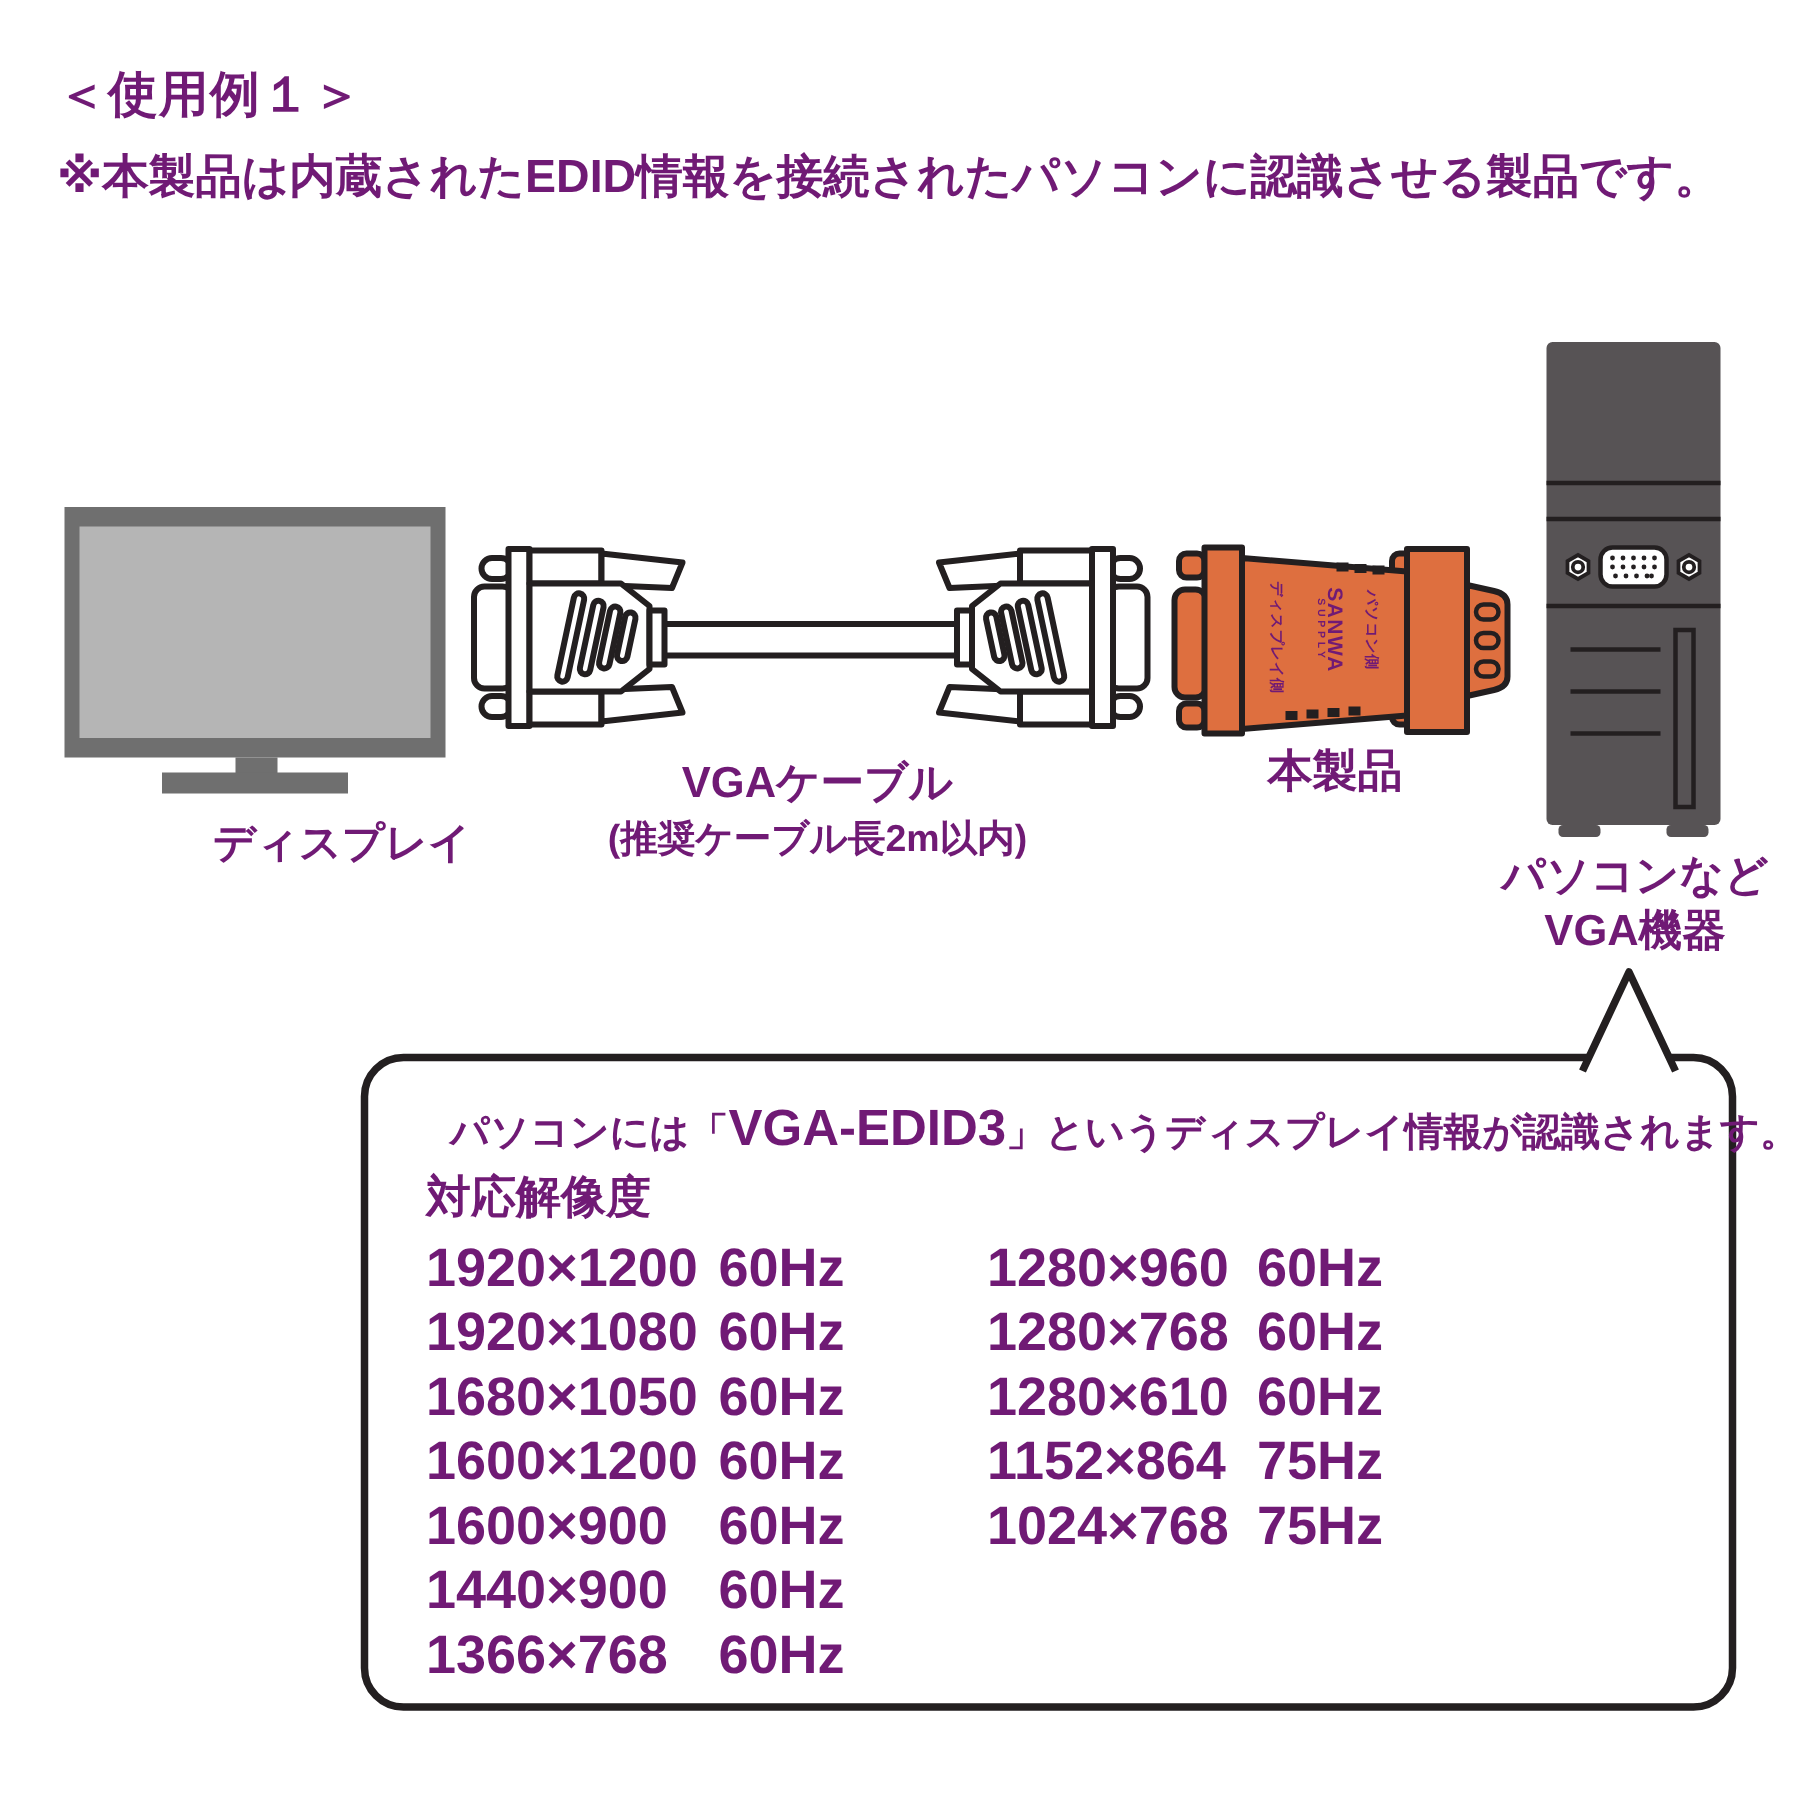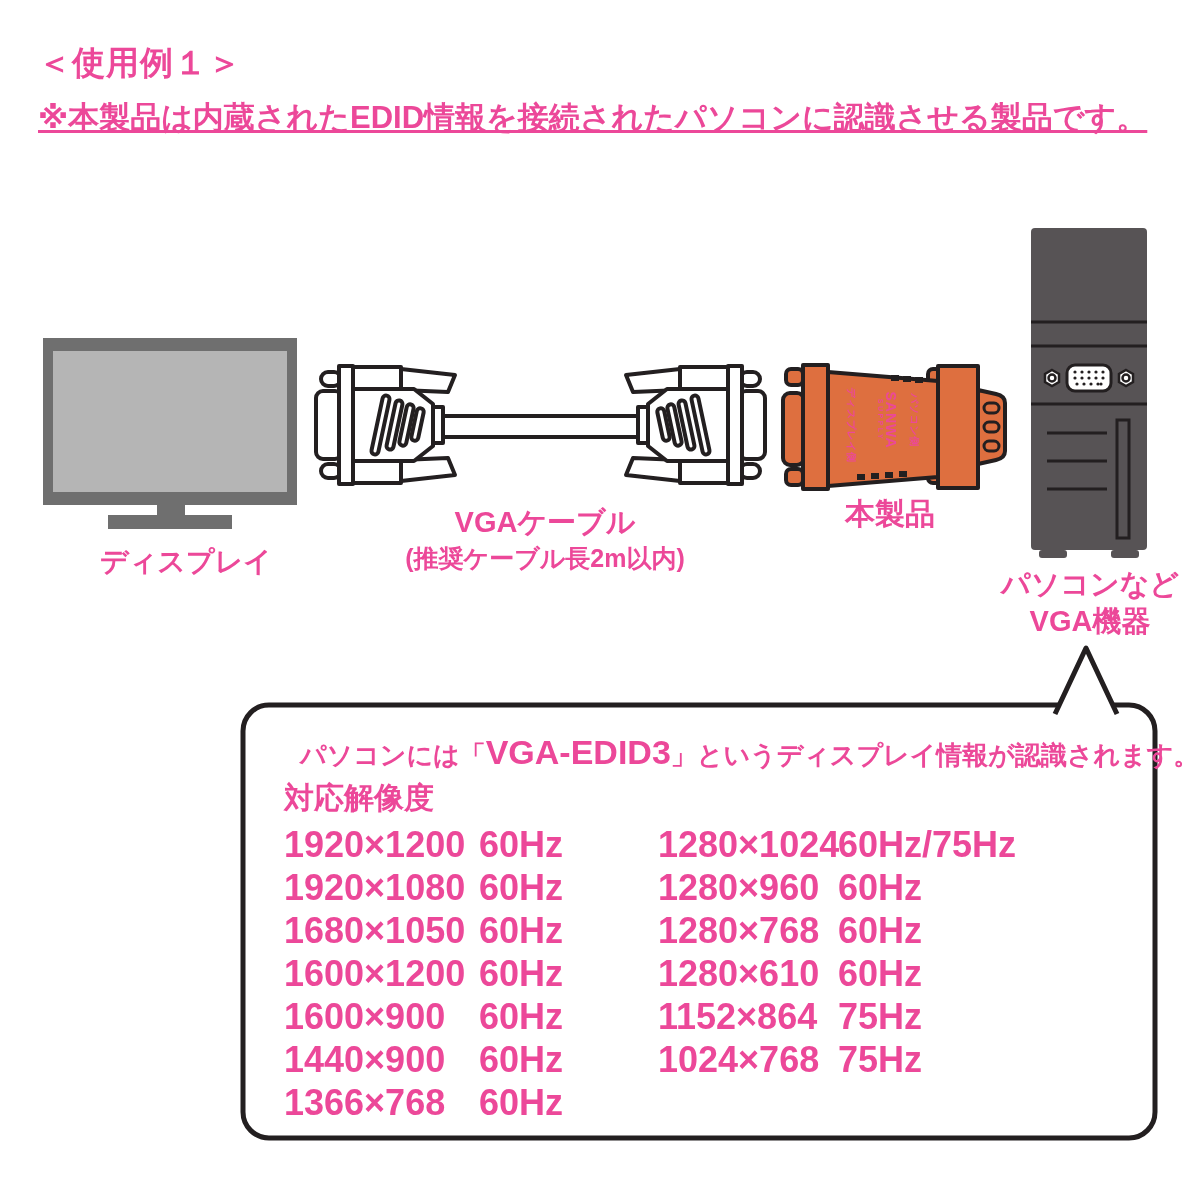--- a/index.html
+++ b/index.html
@@ -1,17 +1,17 @@
 <!DOCTYPE html>
 <html><head>
 <meta charset="utf-8">
 <style>
   html,body{margin:0;padding:0;background:#fff;}
   .page{position:relative;width:1200px;height:1200px;background:#ffffff;overflow:hidden;
-        font-family:"Liberation Sans","DejaVu Sans",sans-serif;color:#ec4899;}
+        font-family:"Liberation Sans","DejaVu Sans",sans-serif;color:#701a75;}
   .art{position:absolute;left:0;top:0;}
   .abs{position:absolute;white-space:nowrap;}
   .b{font-weight:700;}
   .title{font-size:33px;letter-spacing:1px;}
   .note{font-size:31px;line-height:43px;}
   .note .l2{margin-left:36px;}
   .lbl{text-align:center;}
   .lbl-display{font-size:28px;}
   .lbl-cable1{font-size:29px;line-height:39px;text-align:center;}
   .lbl-cable2{font-size:25px;}
@@ -135,25 +135,25 @@
     </g>
 
     <g>
       <rect x="243" y="705" width="912" height="433" rx="26" fill="#FFFFFF" stroke="#231F20" stroke-width="5"></rect>
       <path d="M1055,714 L1086,648 L1117,714" fill="#FFFFFF" stroke="#231F20" stroke-width="5" stroke-linejoin="round"></path>
     </g>
   </svg>
 
   <div class="abs title b" style="left:38px;top:41px;">＜使用例１＞</div>
 
-  <div class="abs note b" style="left:38px;top:96px;text-decoration:underline;">
+  <div class="abs note b" style="left:38px;top:96px;">
     <div class="l1">※本製品は内蔵されたEDID情報を接続されたパソコンに認識させる製品です。</div>
   </div>
 
-  <div class="abs lbl lbl-display b" style="left:58px;top:543px;width:256px;">ディスプレイ</div>
+  <div class="abs lbl lbl-display b" style="left:58px;top:543px;width:256px;text-align:right;">ディスプレイ</div>
 
   <div class="abs lbl b" style="left:380px;top:503px;width:330px;">
     <div class="lbl-cable1">VGAケーブル</div>
     <div class="lbl-cable2">(推奨ケーブル長2m以内)</div>
   </div>
 
   <div class="abs lbl lbl-product b" style="left:795px;top:494px;width:190px;">本製品</div>
 
   <div class="abs lbl lbl-pc b" style="left:982px;top:566px;width:216px;">
     <div>パソコンなど</div>
@@ -177,21 +177,20 @@
     <div><span class="res">1920×1200</span><span class="hz">60Hz</span></div>
     <div><span class="res">1920×1080</span><span class="hz">60Hz</span></div>
     <div><span class="res">1680×1050</span><span class="hz">60Hz</span></div>
     <div><span class="res">1600×1200</span><span class="hz">60Hz</span></div>
     <div><span class="res">1600×900</span><span class="hz">60Hz</span></div>
     <div><span class="res">1440×900</span><span class="hz">60Hz</span></div>
     <div><span class="res">1366×768</span><span class="hz">60Hz</span></div>
   </div>
 
   <div class="abs rescol right b" style="left:658px;top:823px;">
-    <div><span class="res">1280×1024</span><span class="hz">60Hz/75Hz</span></div>
     <div><span class="res">1280×960</span><span class="hz">60Hz</span></div>
     <div><span class="res">1280×768</span><span class="hz">60Hz</span></div>
     <div><span class="res">1280×610</span><span class="hz">60Hz</span></div>
     <div><span class="res">1152×864</span><span class="hz">75Hz</span></div>
     <div><span class="res">1024×768</span><span class="hz">75Hz</span></div>
   </div>
 
 
 </div>
 

